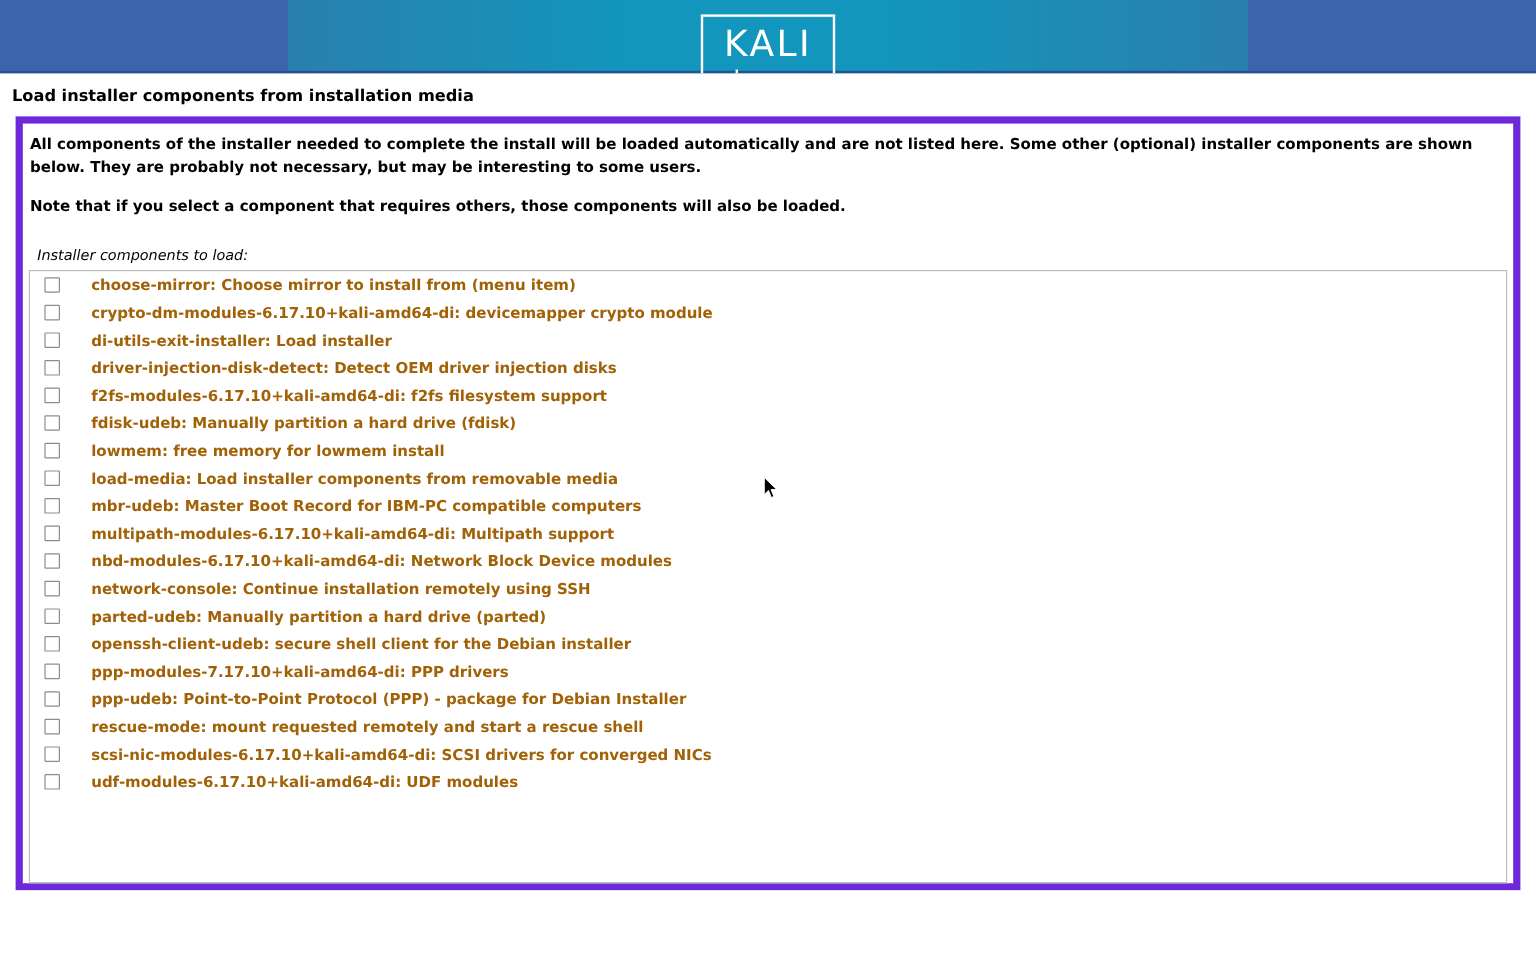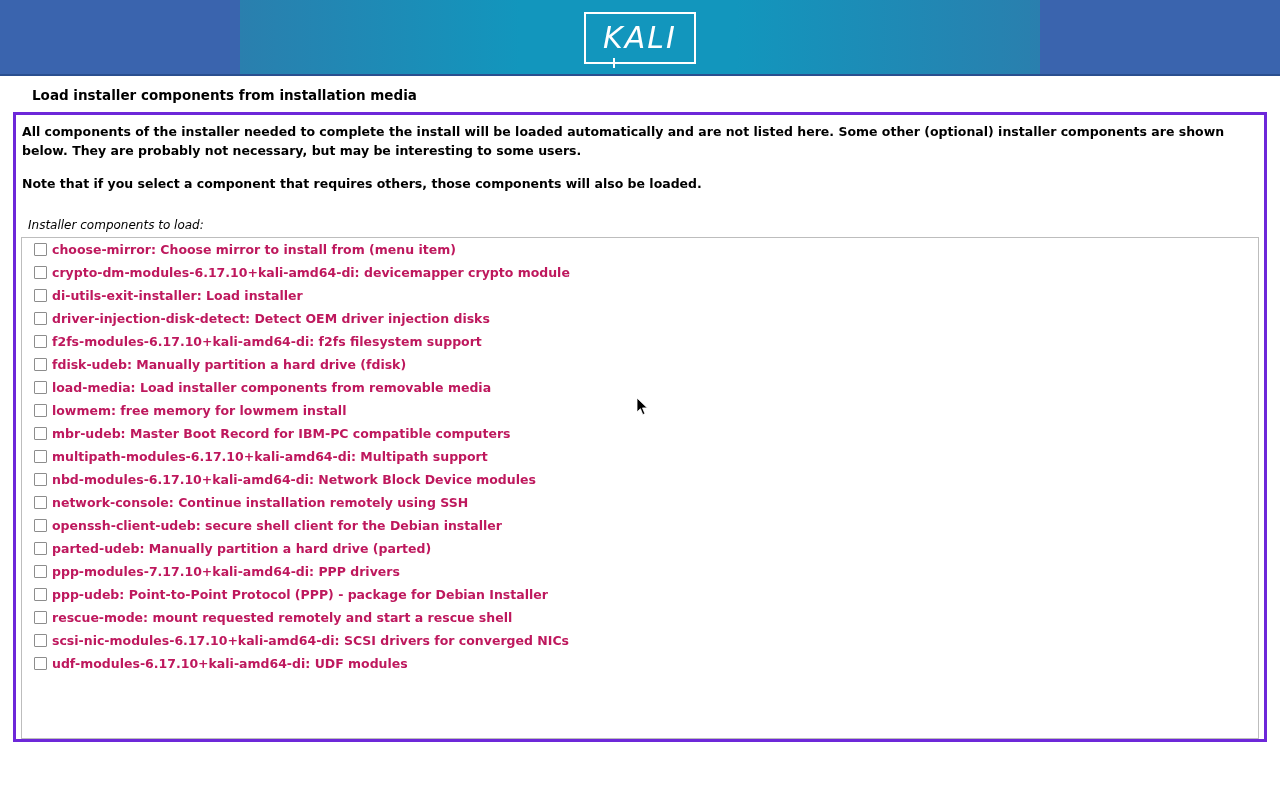--- a/index.html
+++ b/index.html
@@ -17,26 +17,25 @@
     width: 1280px;
     height: 800px;
     display: flex;
     flex-direction: column;
     background: #ffffff;
   }
 
   
   .banner {
     position: relative;
-    height: 76px;
+    height: 61px;
     width: 100%;
     background: linear-gradient(90deg, #3a65b0 0%, #3a65b0 18.5%, #1f6f9e 30%, #1593ba 50%, #1f6f9e 70%, #3a65b0 81%, #3a65b0 100%);
     flex: 0 0 auto;
     overflow: hidden;
-    font-style: italic;
   }
   .banner-center {
     position: absolute;
     left: 240px;
     width: 800px;
     top: 0;
     height: 75px;
     background: linear-gradient(90deg, #2a7fae 0%, #1296bd 35%, #1296bd 62%, #2a7fae 100%);
   }
   .banner-left {
@@ -82,32 +81,32 @@
     z-index: 4;
   }
   .banner-bottom-line {
     position: absolute;
     left: 0; bottom: 0; width: 100%; height: 2px;
     background: #2a4f8f;
   }
 
   
   .step-title {
-    padding: 11px 0 9px 32px;
+    padding: 11px 0 9px 10px;
     font-size: 13.5px;
     font-weight: bold;
     color: #000000;
     background: #ffffff;
     flex: 0 0 auto;
   }
 
   
   .content-frame {
     margin: 0 13px;
-    border: 3px solid #6d28d9;
+    border: 6px solid #6d28d9;
     background: #ffffff;
     flex: 1 1 auto;
     display: flex;
     flex-direction: column;
     padding: 0;
     box-sizing: border-box;
     position: relative;
   }
 
   .intro {
@@ -150,24 +149,24 @@
     width: 13px;
     height: 13px;
     border: 1px solid #8d8d8d;
     background: #ffffff;
     box-sizing: border-box;
     flex: 0 0 auto;
     border-radius: 1px;
     box-shadow: inset 0 0 0 1px #ffffff;
   }
   .list-label {
-    margin-left: 5px;
+    margin-left: 26px;
     font-size: 12.5px;
     font-weight: bold;
-    color: #be185d;
+    color: #a16207;
     white-space: nowrap;
   }
 
   
   .footer {
     height: 58px;
     flex: 0 0 auto;
     position: relative;
     background: #ffffff;
   }
@@ -226,49 +225,49 @@
         <div class="list-row">
           <div class="chk"></div>
           <span class="list-label">f2fs-modules-6.17.10+kali-amd64-di: f2fs filesystem support</span>
         </div>
         <div class="list-row">
           <div class="chk"></div>
           <span class="list-label">fdisk-udeb: Manually partition a hard drive (fdisk)</span>
         </div>
         <div class="list-row">
           <div class="chk"></div>
+          <span class="list-label">lowmem: free memory for lowmem install</span>
+        </div>
+        <div class="list-row">
+          <div class="chk"></div>
           <span class="list-label">load-media: Load installer components from removable media</span>
         </div>
         <div class="list-row">
           <div class="chk"></div>
-          <span class="list-label">lowmem: free memory for lowmem install</span>
-        </div>
-        <div class="list-row">
-          <div class="chk"></div>
           <span class="list-label">mbr-udeb: Master Boot Record for IBM-PC compatible computers</span>
         </div>
         <div class="list-row">
           <div class="chk"></div>
           <span class="list-label">multipath-modules-6.17.10+kali-amd64-di: Multipath support</span>
         </div>
         <div class="list-row">
           <div class="chk"></div>
           <span class="list-label">nbd-modules-6.17.10+kali-amd64-di: Network Block Device modules</span>
         </div>
         <div class="list-row">
           <div class="chk"></div>
           <span class="list-label">network-console: Continue installation remotely using SSH</span>
         </div>
         <div class="list-row">
           <div class="chk"></div>
+          <span class="list-label">parted-udeb: Manually partition a hard drive (parted)</span>
+        </div>
+        <div class="list-row">
+          <div class="chk"></div>
           <span class="list-label">openssh-client-udeb: secure shell client for the Debian installer</span>
-        </div>
-        <div class="list-row">
-          <div class="chk"></div>
-          <span class="list-label">parted-udeb: Manually partition a hard drive (parted)</span>
         </div>
         <div class="list-row">
           <div class="chk"></div>
           <span class="list-label">ppp-modules-7.17.10+kali-amd64-di: PPP drivers</span>
         </div>
         <div class="list-row">
           <div class="chk"></div>
           <span class="list-label">ppp-udeb: Point-to-Point Protocol (PPP) - package for Debian Installer</span>
         </div>
         <div class="list-row">

